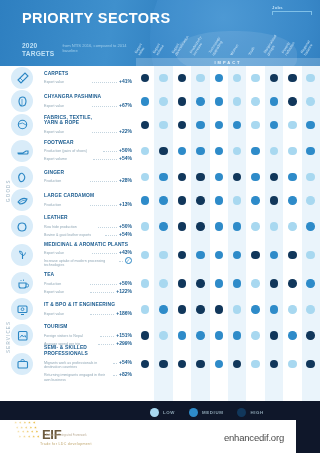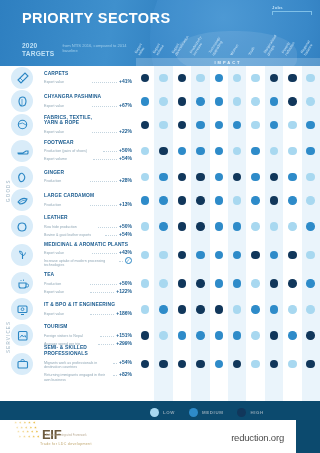--- a/index.html
+++ b/index.html
@@ -5,21 +5,21 @@
   * { box-sizing: border-box; margin: 0; padding: 0; }
   html, body {
     width: 320px; height: 453px;
     font-family: "Liberation Sans", sans-serif;
     background: #ffffff;
     overflow: hidden;
   }
   #poster {
     position: relative;
     width: 320px; height: 453px;
-    background: #0c4a6e;
+    background: #0f172a;
   }
 
   
   .header {
     position: absolute; left: 0; top: 0;
     width: 320px; height: 66px;
     background: linear-gradient(100deg,#2e7fc0 0%,#3f90cd 35%,#2d7cbd 60%,#1f6aa8 100%);
     overflow: hidden;
   }
   .header .globe {
@@ -876,15 +876,15 @@
           <span class="st" style="left: 4.2px; top: 13.8px; opacity: 0.45;">✶</span>
           <span class="st" style="left: 8.8px; top: 13.8px; opacity: 0.59;">✶</span>
           <span class="st" style="left: 13.4px; top: 13.8px; opacity: 0.73;">✶</span>
           <span class="st" style="left: 18px; top: 13.8px; opacity: 0.87;">✶</span>
           <span class="st" style="left: 22.6px; top: 13.8px; opacity: 1.01;">✶</span>
         </div>
       <div class="eif-word">EIF</div>
     </div>
     <div class="eif-full">Enhanced Integrated Framework</div>
     <div class="eif-tag">Trade for LDC development</div>
-    <div class="site">reduction.org</div>
+    <div class="site">enhancedif.org</div>
   </div>
 </div>
 
 </body></html>

